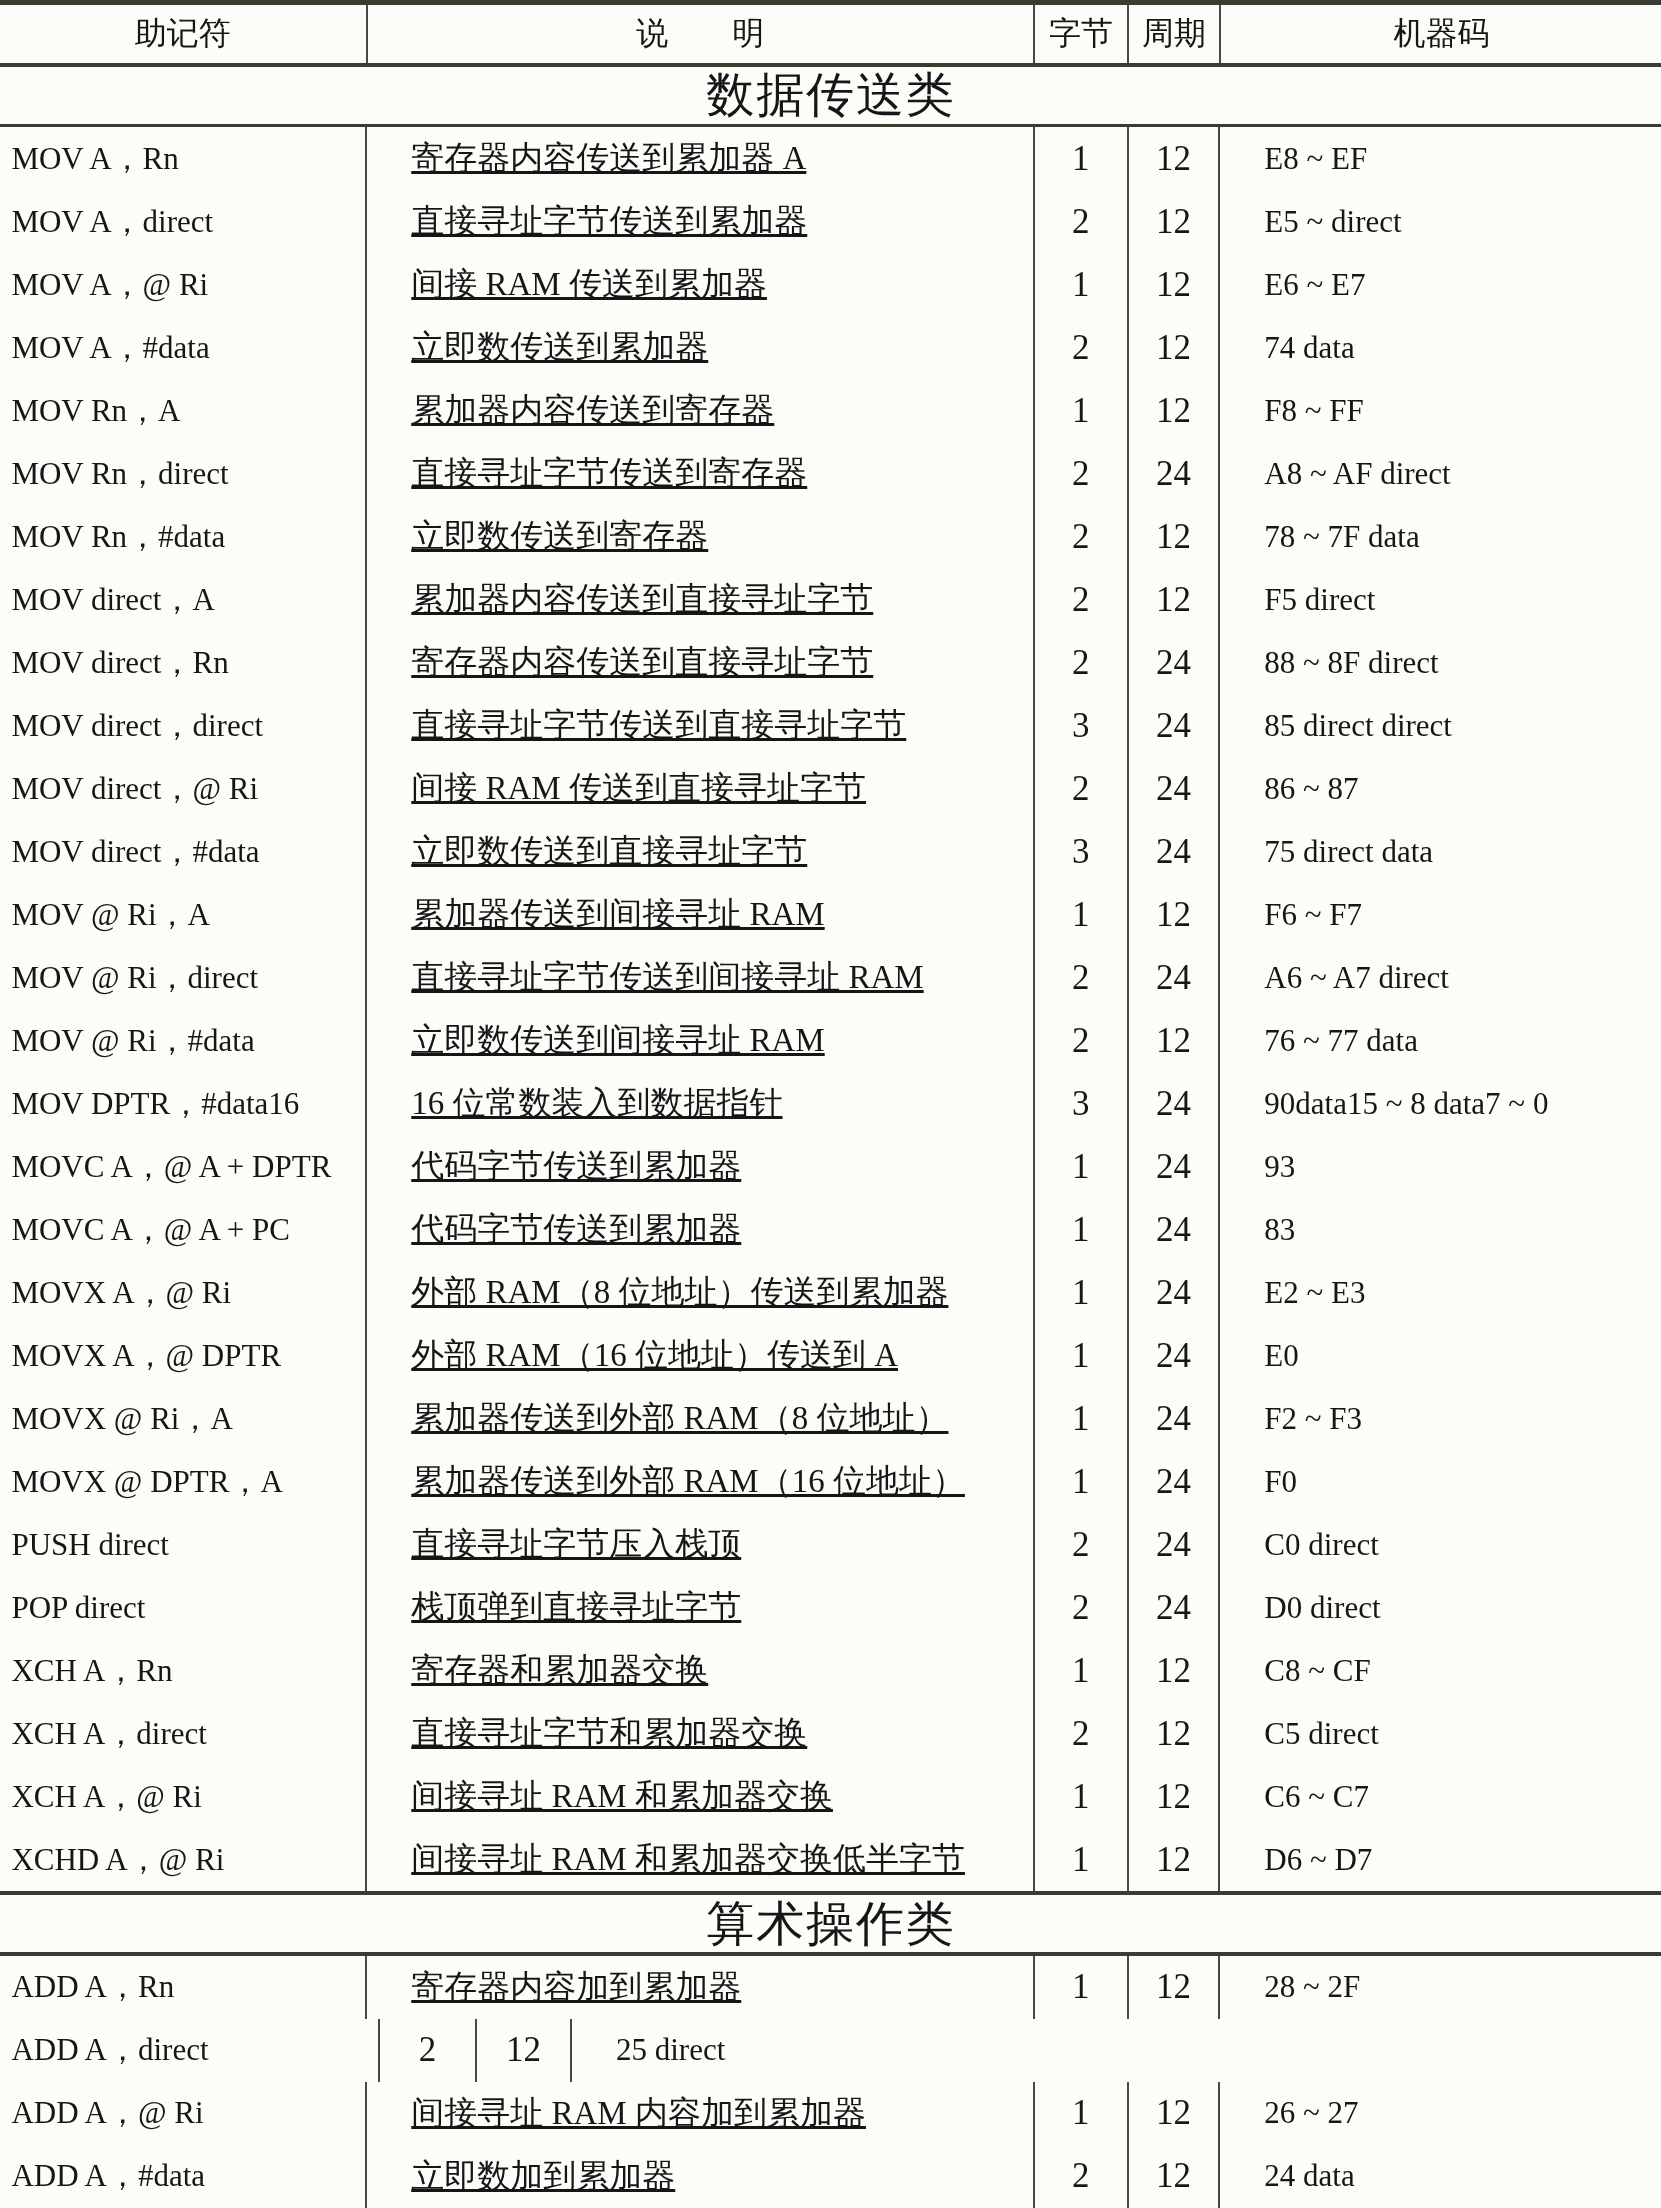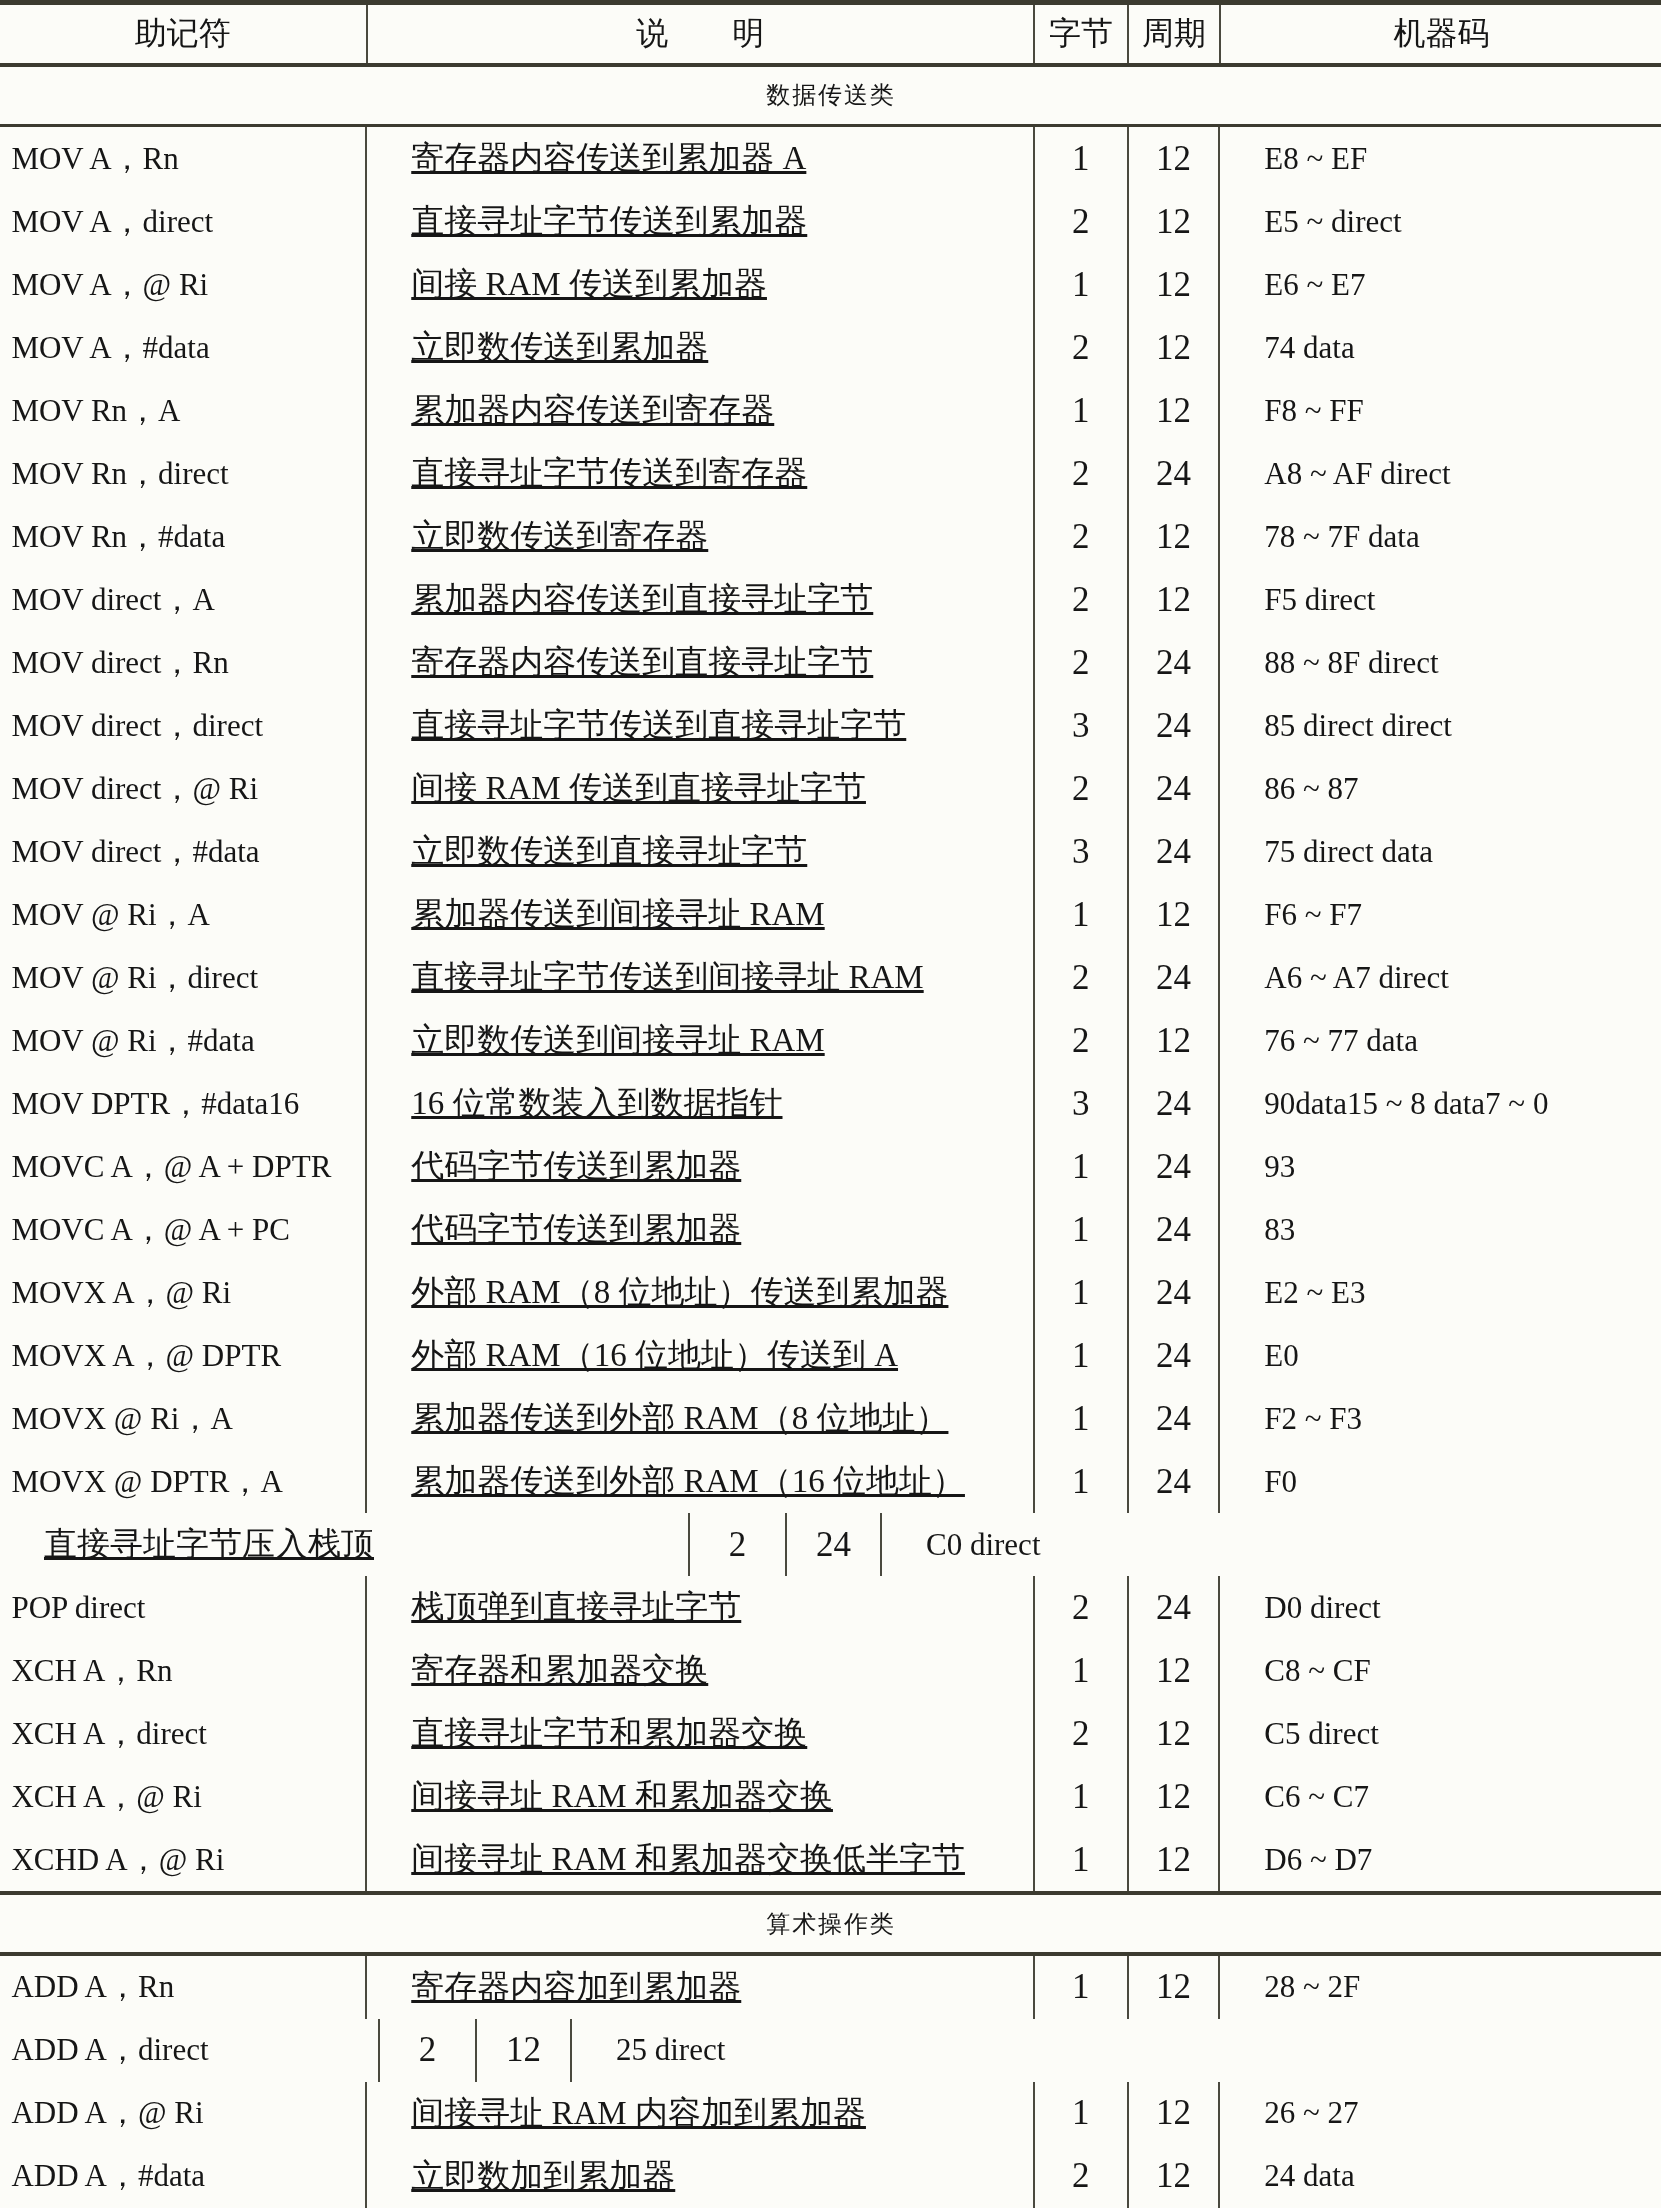--- a/index.html
+++ b/index.html
@@ -35,21 +35,21 @@
   .c5{width:456px;padding-left:44px;}
   .hc{justify-content:center;padding-left:0;font-size:32px;}
   .mn{font-size:31px;}
   .desc{font-size:33px;text-decoration:underline;}
   .num{font-size:35px;}
   .code{font-size:31px;}
   .srow{
     width:1662px;height:57px;
     display:flex;align-items:center;justify-content:center;
   }
-  .stitle{font-size:24px;letter-spacing:1.9px;}
+  .stitle{font-size:48px;letter-spacing:1.9px;}
 </style>
 </head>
 <body>
 
 <div class="page">
 
   <div class="rule"></div>
 
   <div class="hrow">
     <div class="cell c1 hc">助记符</div>
@@ -214,20 +214,21 @@
         <div class="cell c5 code">F2 ~ F3</div>
       </div>
       <div class="drow">
         <div class="cell c1 mn">MOVX @ DPTR，A</div>
         <div class="cell c2 desc">累加器传送到外部 RAM（16 位地址）</div>
         <div class="cell c3 num">1</div>
         <div class="cell c4 num">24</div>
         <div class="cell c5 code">F0</div>
       </div>
       <div class="drow">
+        <div class="cell c1 mn">PUSH direct</div>
         <div class="cell c2 desc">直接寻址字节压入栈顶</div>
         <div class="cell c3 num">2</div>
         <div class="cell c4 num">24</div>
         <div class="cell c5 code">C0 direct</div>
       </div>
       <div class="drow">
         <div class="cell c1 mn">POP direct</div>
         <div class="cell c2 desc">栈顶弹到直接寻址字节</div>
         <div class="cell c3 num">2</div>
         <div class="cell c4 num">24</div>

